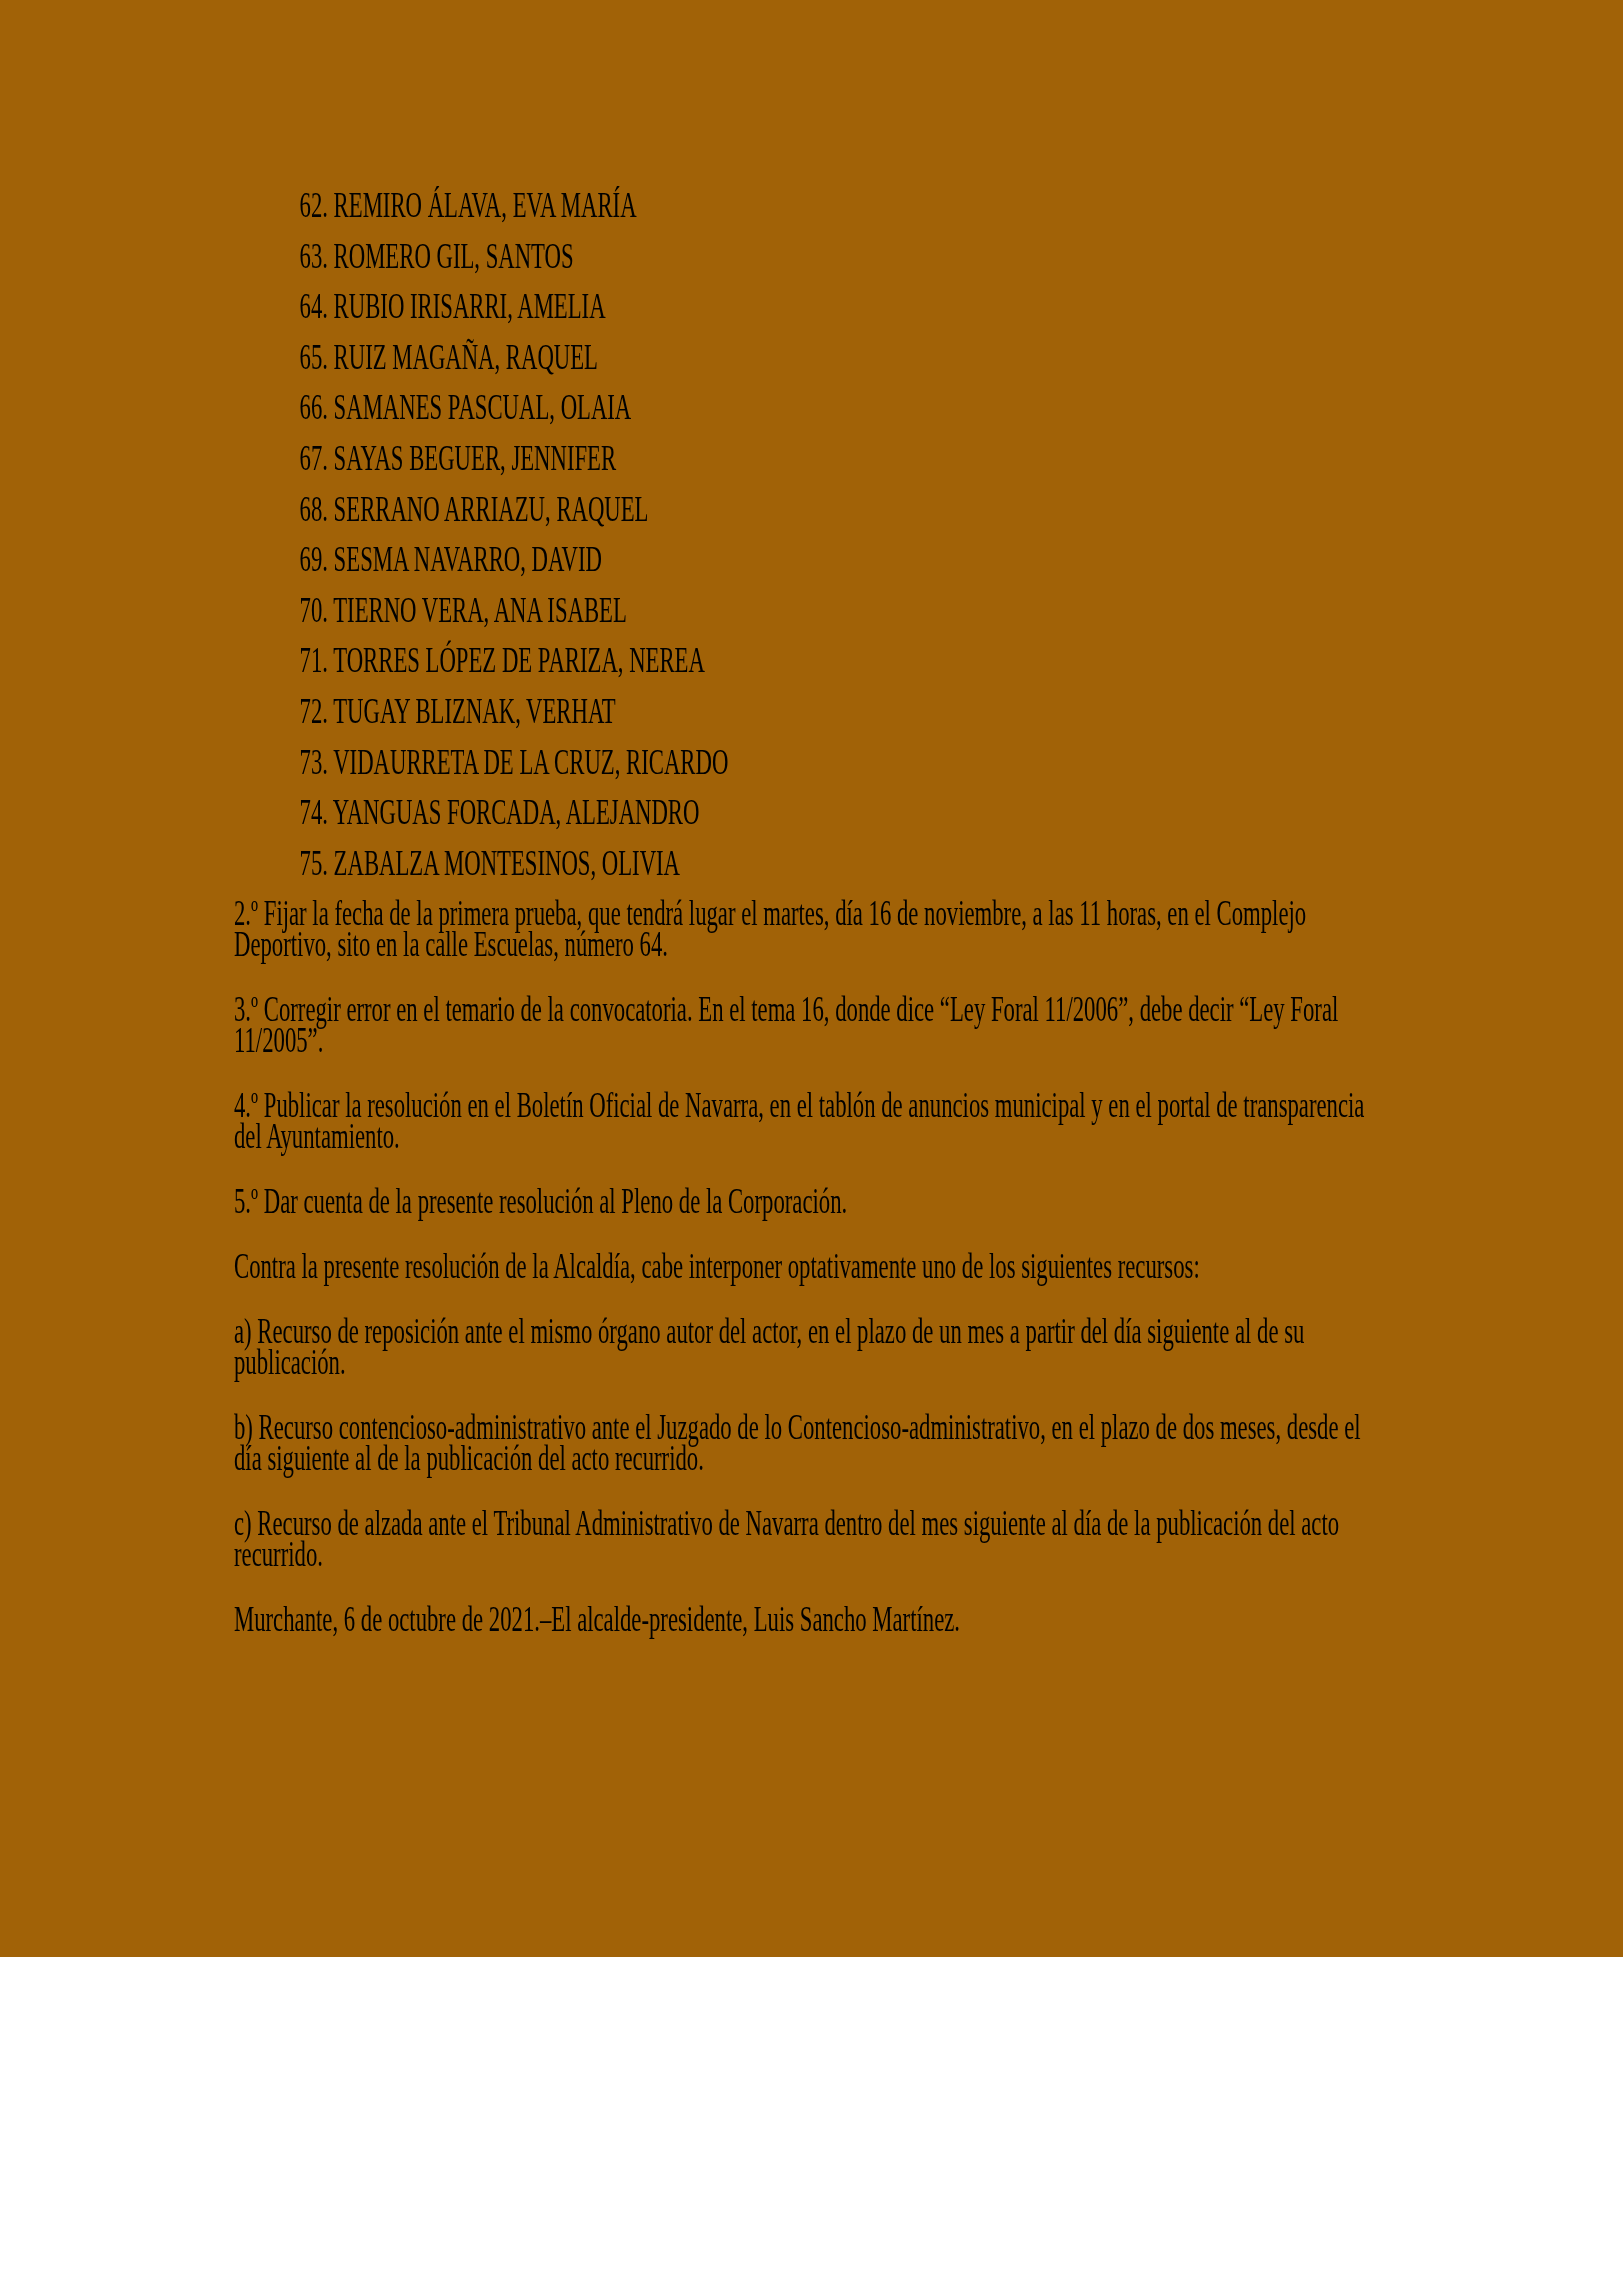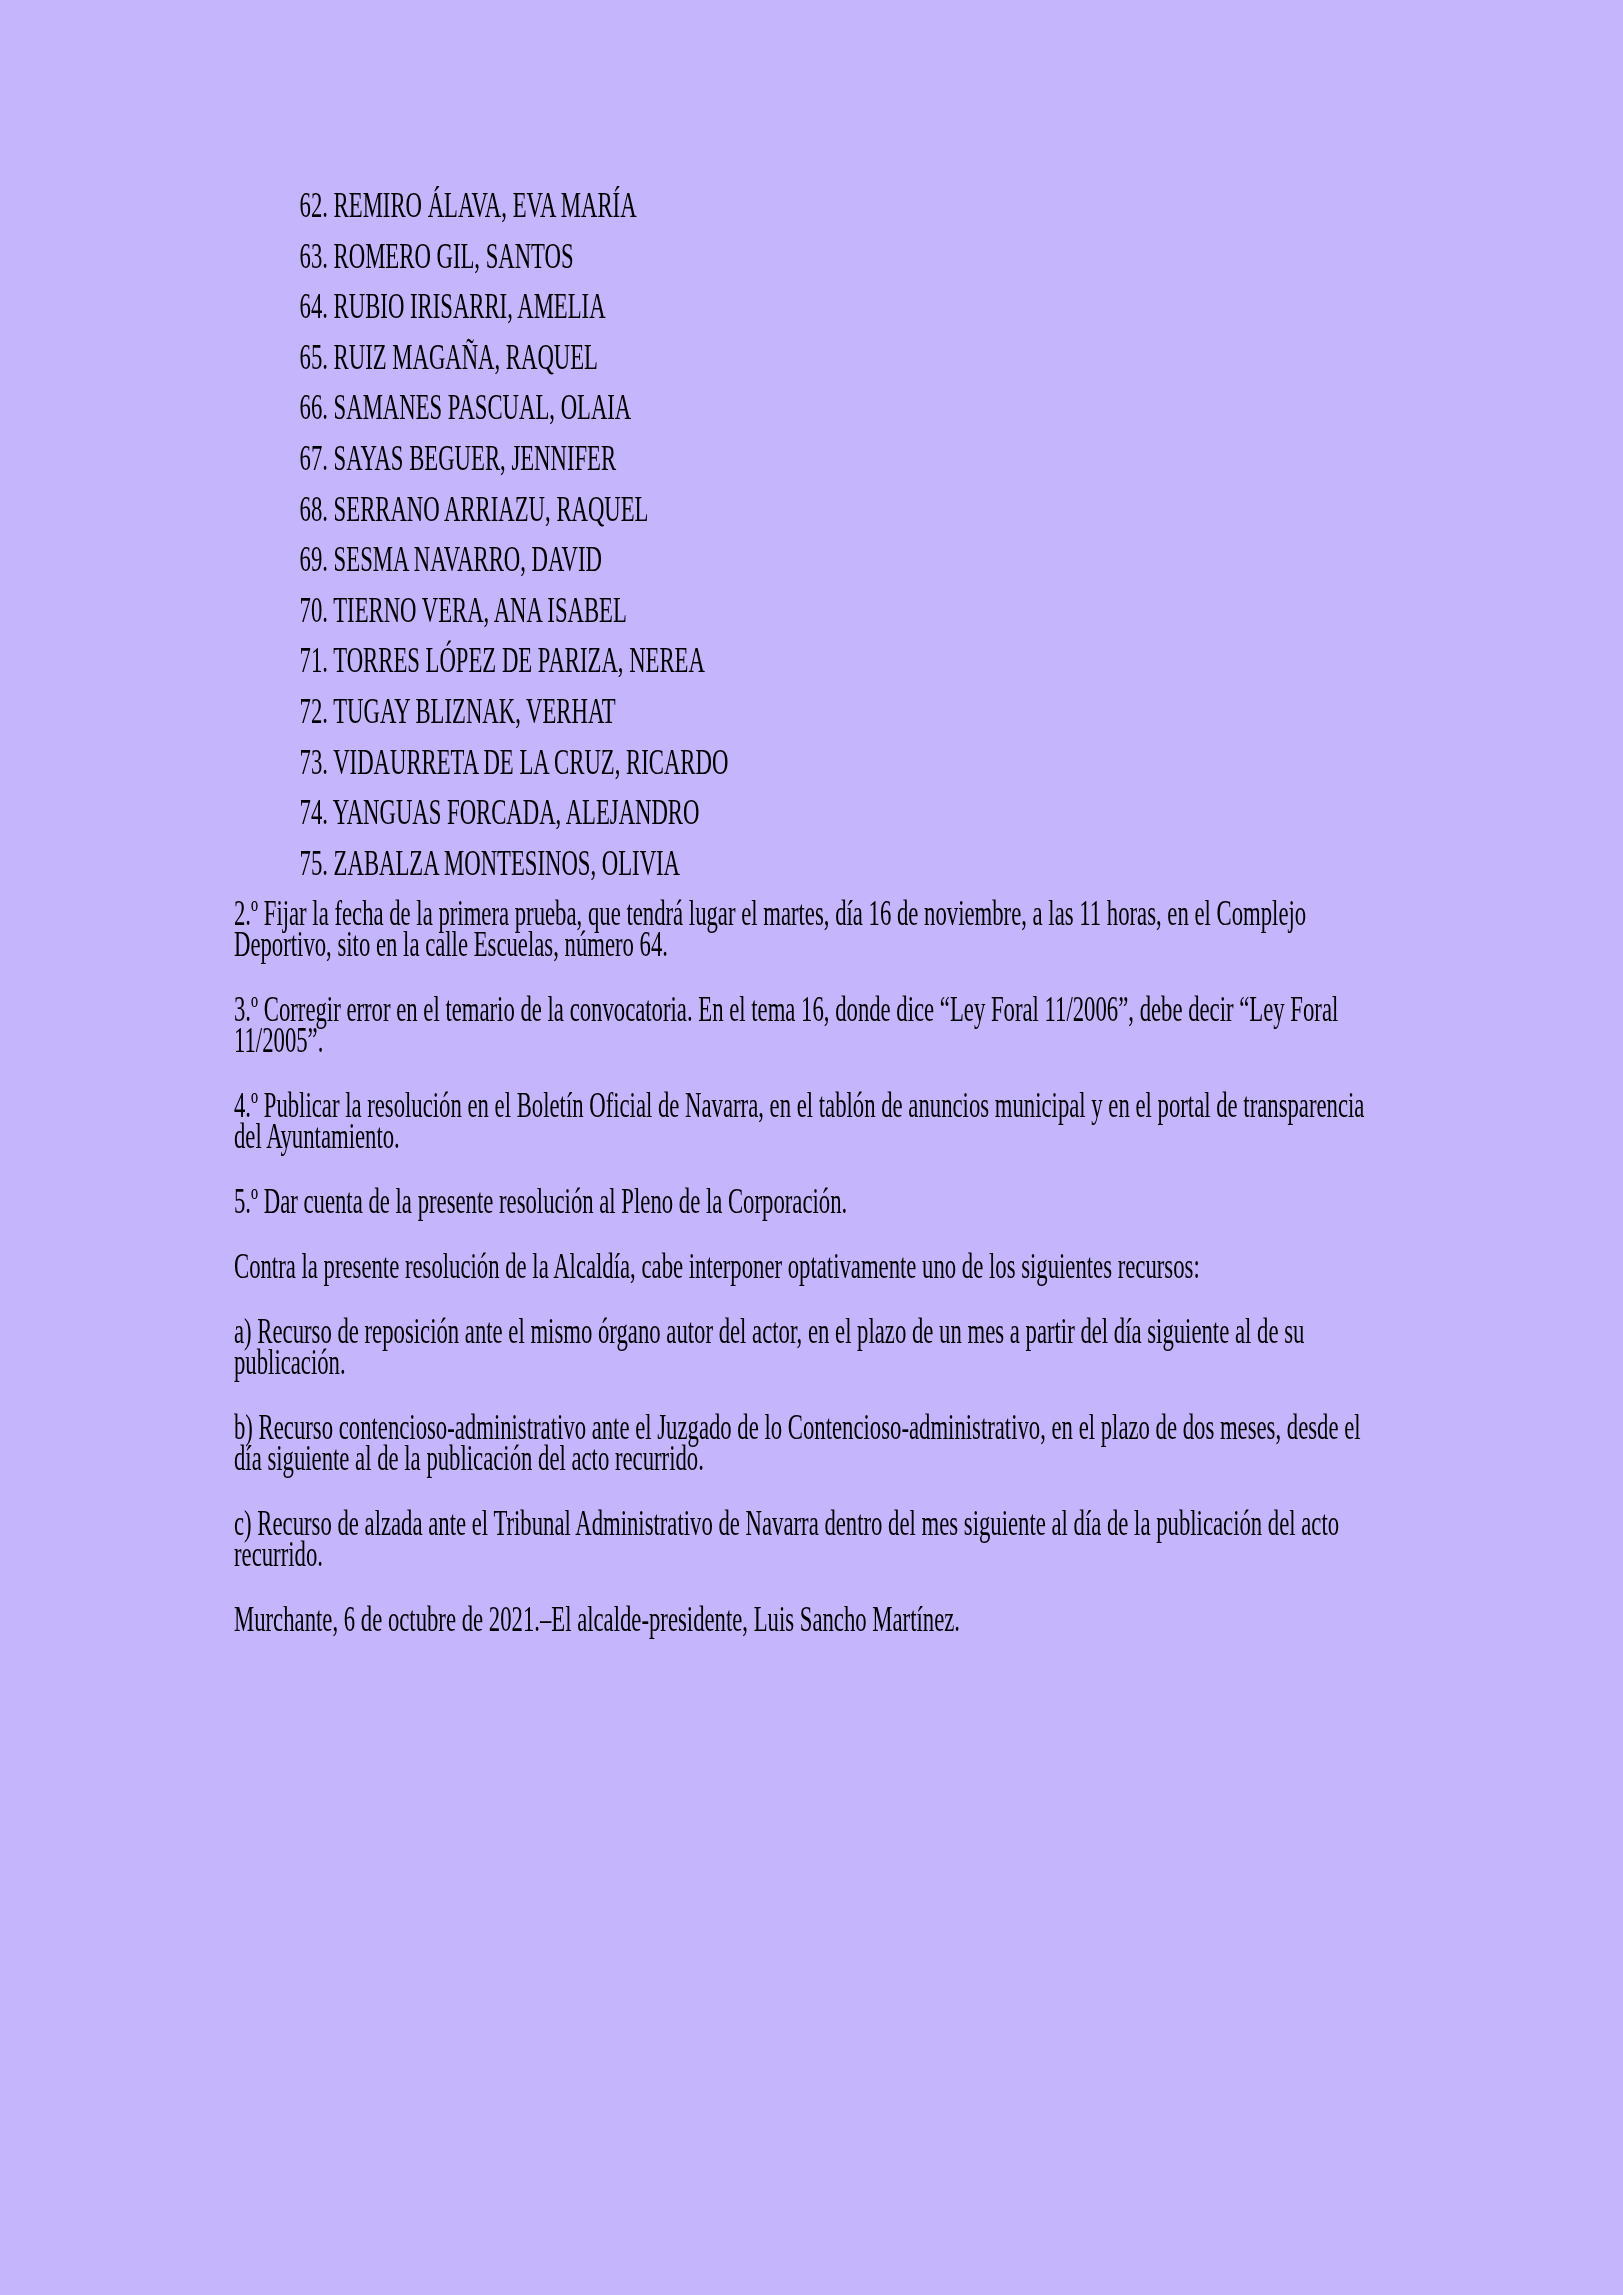--- a/index.html
+++ b/index.html
@@ -3,22 +3,22 @@
 <meta charset="utf-8">
 <style>
   html, body {
     margin: 0;
     padding: 0;
     background: #ffffff;
   }
   .page {
     position: relative;
     width: 1623px;
-    height: 2295px;
-    background: #c4b5fd;
+    height: 1957px;
+    background: #a16207;
     overflow: hidden;
     font-family: "Liberation Serif", "DejaVu Serif", serif;
     color: #000000;
   }
   
   .content {
     position: absolute;
     left: 234px;
     top: 190px;
     width: 1786px;

